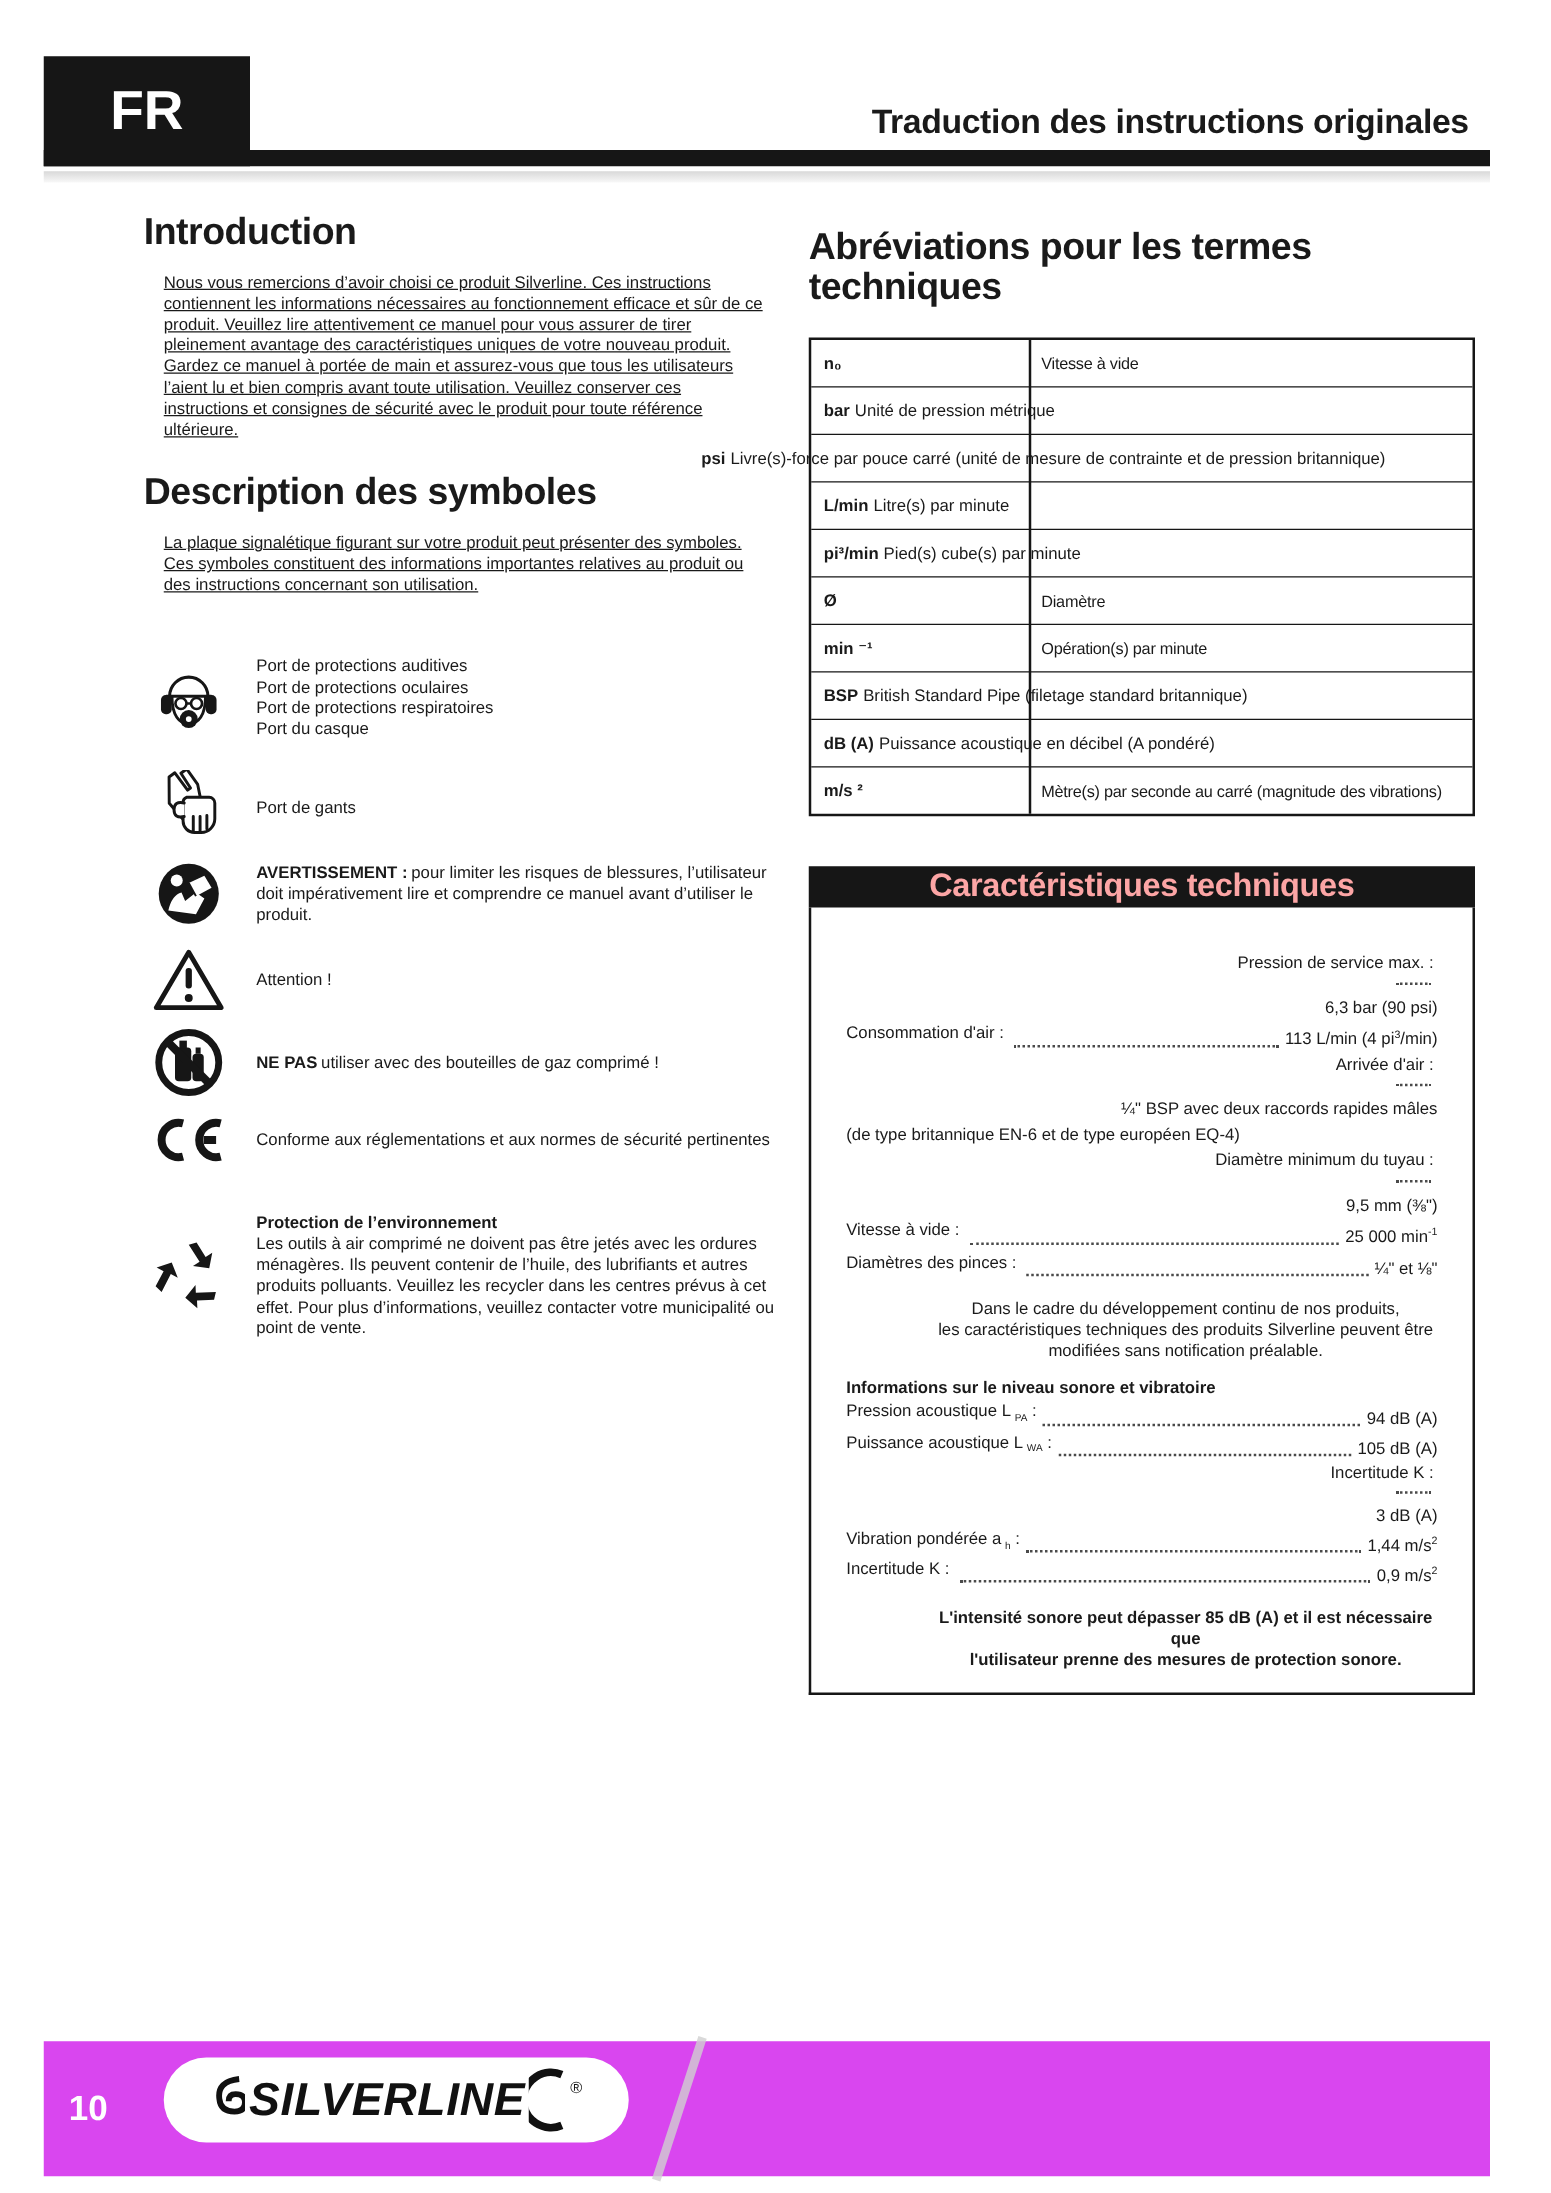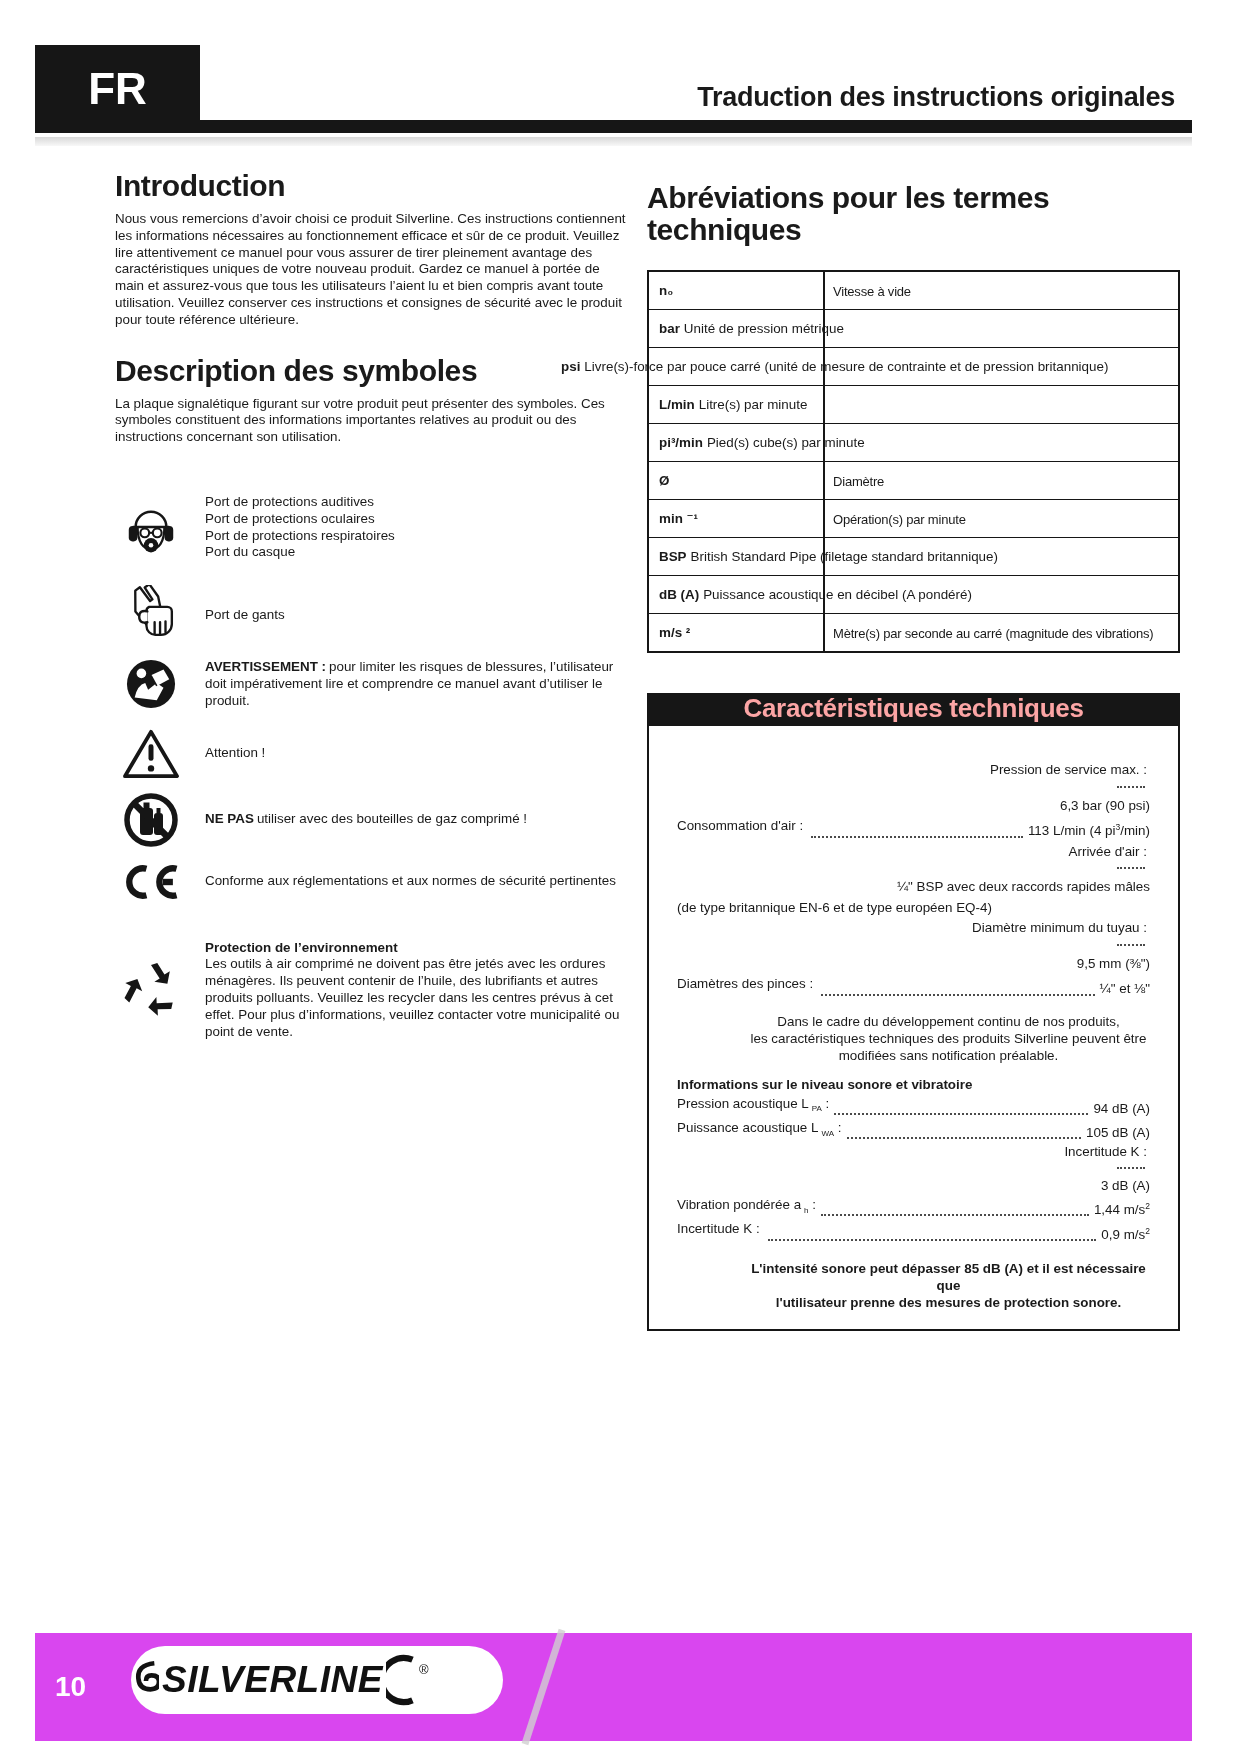--- a/index.html
+++ b/index.html
@@ -11,21 +11,21 @@
           color:#fff;display:flex;align-items:center;justify-content:center;
           font-size:44px;font-weight:bold;}
   .header-title{position:absolute;top:82px;right:66px;font-size:27px;font-weight:bold;letter-spacing:-0.3px;}
   .header-rule{position:absolute;left:35px;top:120px;width:1157px;height:13px;background:#161616;}
   .header-shadow{position:absolute;left:35px;top:137px;width:1157px;height:9px;
                  background:linear-gradient(180deg,#b9b9b9,#f2f2f2);opacity:.55;}
 
   
   .col-left{position:absolute;left:115px;top:170px;width:512px;font-size:13.4px;line-height:16.8px;}
   h1.sec{font-size:30px;line-height:32px;margin:0 0 9px;font-weight:bold;letter-spacing:-0.4px;}
-  .col-left p{margin:0;}
+  .col-left p{margin:16px;text-decoration:underline;}
   #desc-heading{margin-top:26px;}
 
   .sym-row{display:flex;}
   .sym-icon{width:64px;min-width:64px;display:flex;justify-content:center;align-items:center;margin-left:4px;}
   .sym-text{margin-left:22px;align-self:center;white-space:pre-line;}
   .sym-text b{margin-right:3px;}
   #row-ppe{margin-top:48px;}
   #row-gloves{margin-top:24px;}
   #row-warn{margin-top:14px;}
   #row-att{margin-top:18px;}
@@ -62,21 +62,21 @@
   .spec-center{text-align:center;white-space:pre-line;line-height:17px;margin:13px 0 0 70px;}
   .noise-head{font-weight:bold;margin-top:11px;line-height:20px;}
   #noise-rows .spec-line{line-height:18.5px;}
   .spec-note{text-align:center;white-space:pre-line;line-height:17px;margin:15px 0 0 70px;font-weight:bold;}
 
   
   .footer{position:absolute;left:35px;top:1597px;width:1157px;height:108px;background:#d946ef;margin-top:36px;}
   .page-num{position:absolute;left:20px;top:0;height:100%;display:flex;align-items:center;
             color:#fff;font-size:28px;font-weight:bold;}
   .logo-pill{position:absolute;left:96px;top:13px;width:372px;height:68px;background:#fff;
-             border-radius:40px;display:flex;align-items:center;gap:3px;}
+             border-radius:40px;display:flex;align-items:center;justify-content:center;gap:3px;}
   .logo-text{font-size:37px;font-weight:bold;font-style:italic;letter-spacing:.5px;color:#111;}
   .reg{font-size:13px;color:#111;align-self:flex-start;margin-top:16px;}
   .slash{position:absolute;left:505px;top:-6px;width:7px;height:120px;background:#cfcfcf;
          transform:rotate(18deg);opacity:.8;}
 
   svg{display:block;}
 </style>
 </head>
 <body>
 
@@ -272,20 +272,25 @@
       <div class="spec-plain">(de type britannique EN-6 et de type européen EQ-4)</div>
 
       <div>
 
       <div class="spec-line ind">
           <span class="lab"><span>Diamètre minimum du tuyau :</span><sub></sub><span></span></span>
           <span class="dots"></span>
           <span class="val"><span>9,5 mm (⅜")</span><sup></sup><span></span></span>
         </div>
           <div class="spec-line">
+          <span class="lab"><span>Vitesse à vide :</span><sub></sub><span></span></span>
+          <span class="dots"></span>
+          <span class="val"><span>25 000 min</span><sup>-1</sup><span></span></span>
+        </div>
+          <div class="spec-line">
           <span class="lab"><span>Diamètres des pinces :</span><sub></sub><span></span></span>
           <span class="dots"></span>
           <span class="val"><span>¼" et ⅛"</span><sup></sup><span></span></span>
         </div>
         </div>
 
       <div class="spec-center">Dans le cadre du développement continu de nos produits,
 les caractéristiques techniques des produits Silverline peuvent être
 modifiées sans notification préalable.</div>
 

